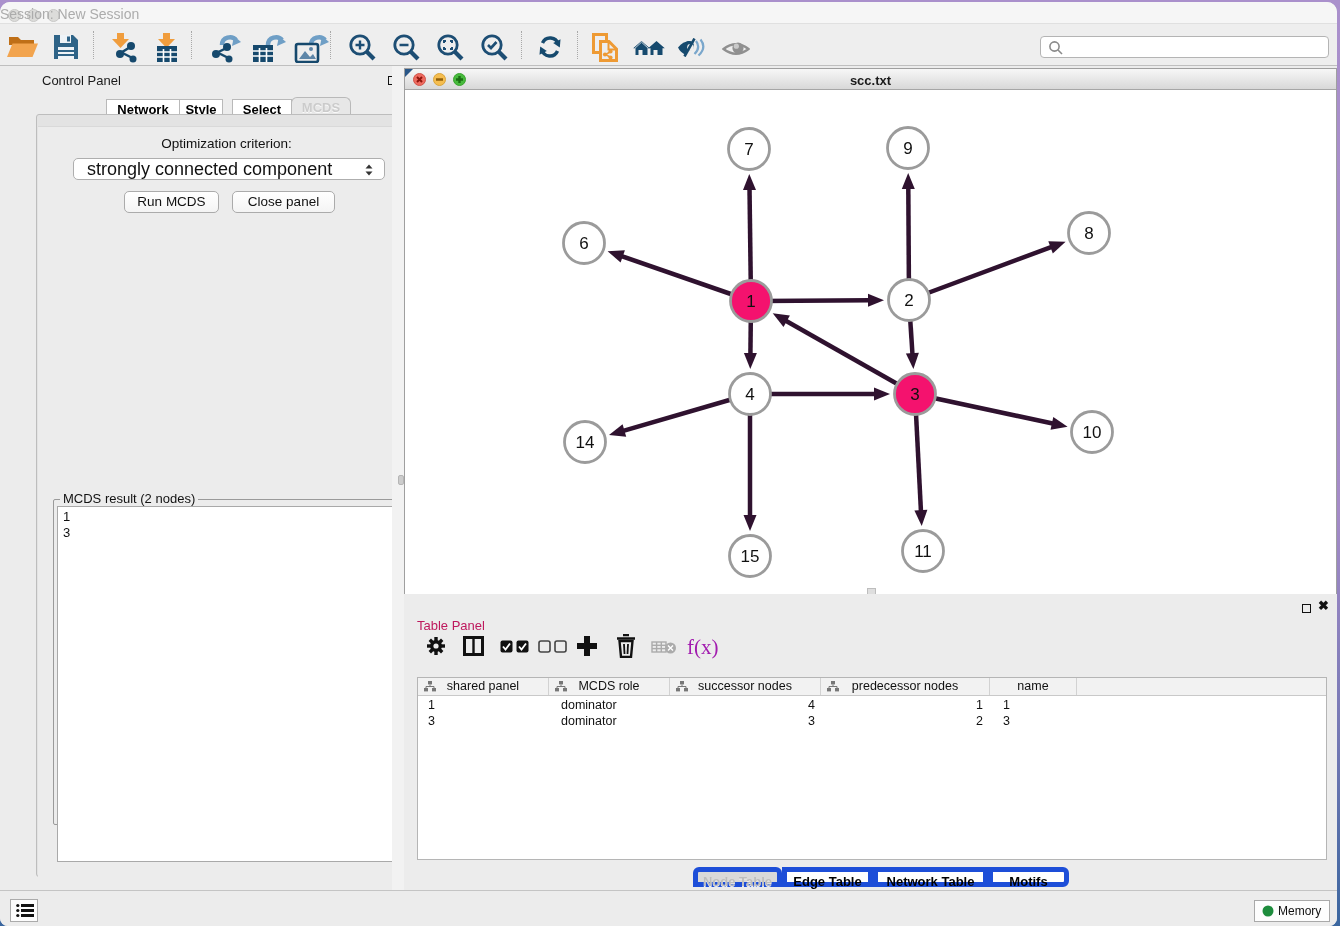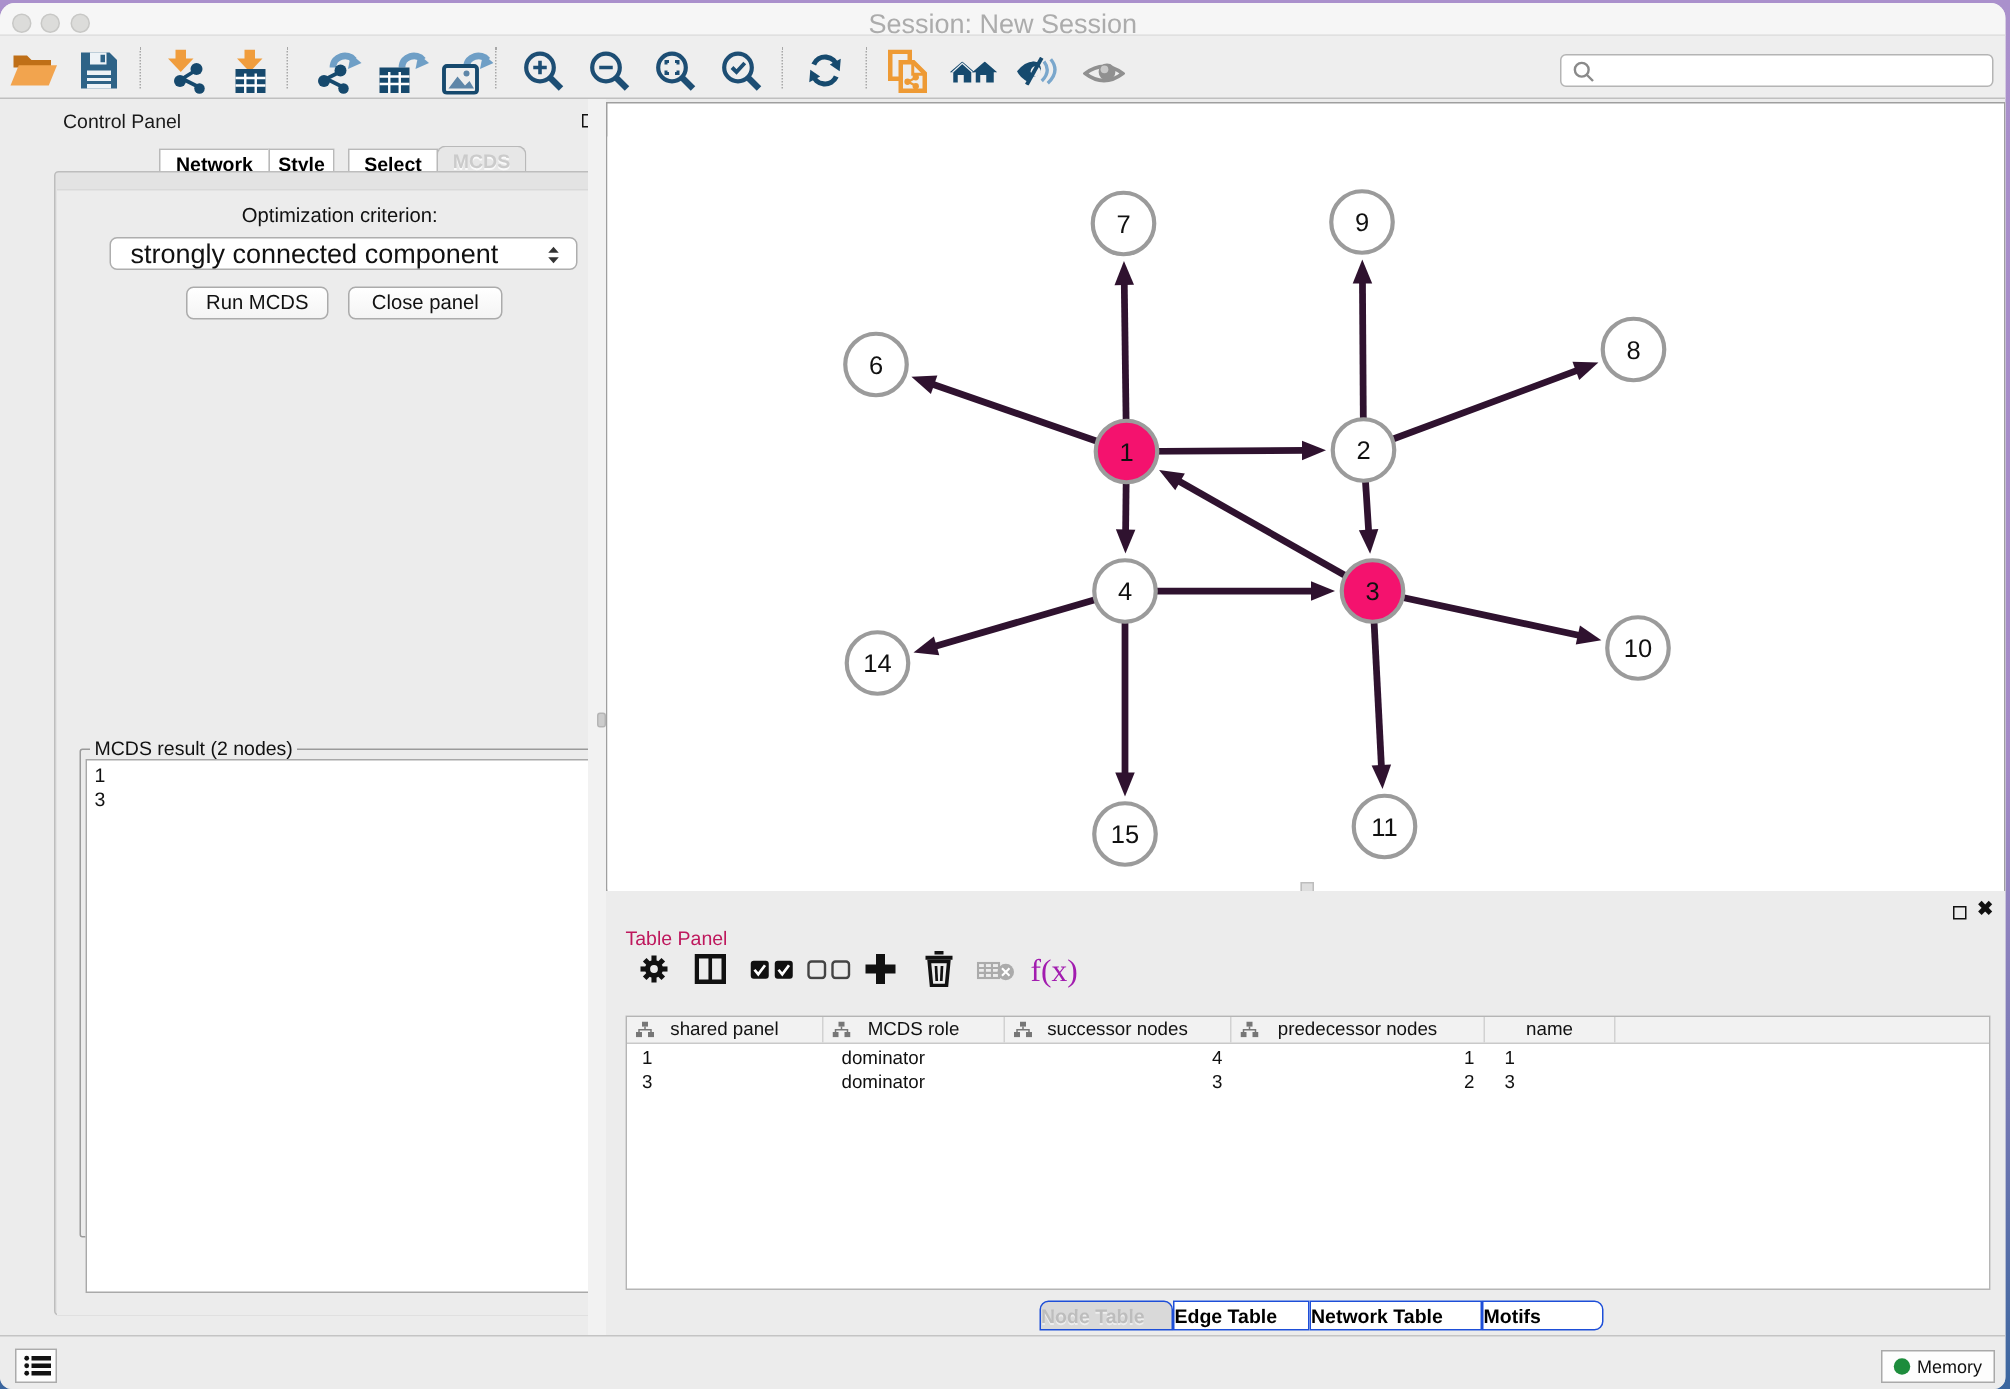--- a/index.html
+++ b/index.html
@@ -9,21 +9,21 @@
   background:linear-gradient(180deg,#aa90cc 0%,#a58bc8 55%,#7478b4 80%,#3a669f 100%);
   position:relative;
 }
 #app {
   position:absolute; left:0; top:2px; width:1337px; height:924px;
   background:#ececec; border-radius:10px 10px 8px 8px; overflow:hidden;
 }
 
 #titlebar { position:absolute; left:0; top:0; width:100%; height:21px; background:#f6f6f6; }
 .tl { position:absolute; top:6.5px; width:13px; height:13px; border-radius:50%; background:#dcdcda; border:1px solid #c8c8c6; }
-#title { position:absolute; top:4px; left:0; width:100%; text-align:center; font-size:18px; color:#acacac; }
+#title { position:absolute; top:4px; left:0; width:100%; text-align:left; font-size:14px; color:#acacac; }
 
 #toolbar { position:absolute; left:0; top:21px; width:100%; height:43px; background:#eeeeee; border-top:1px solid #e0e0e0; border-bottom:1px solid #bfbfbf; }
 .sep { position:absolute; top:7px; height:28px; width:0; border-left:1px dotted #a8a8a8; }
 .ticon { position:absolute; top:9px; }
 #search { position:absolute; left:1040px; top:12px; width:289px; height:22px; background:#fff; border:1px solid #b4b4b4; border-radius:4px; }
 
 #leftpanel { position:absolute; left:0; top:64px; width:392px; height:824px; background:#ececec;margin-left:28px; }
 #cp-title { position:absolute; left:14px; top:7px; font-size:13px; color:#1a1a1a; }
 #cp-float { position:absolute; left:360px; top:10px; width:9px; height:9px; border:1.5px solid #111; }
 #cp-close { position:absolute; left:375px; top:4px; font-size:13px; font-weight:bold; color:#111; }
@@ -48,21 +48,21 @@
 
 #tablepanel { position:absolute; left:404px; top:592px; width:933px; height:296px; background:#ececec; }
 #tp-title { position:absolute; left:13px; top:24px; font-size:13px; color:#be185d; }
 #tp-float { position:absolute; left:898px; top:10px; width:9px; height:9px; border:1.5px solid #111; }
 #tp-close { position:absolute; left:914px; top:4px; font-size:13px; font-weight:bold; color:#111; }
 #tp-table { position:absolute; left:13px; top:83px; width:910px; height:183px; background:#fff; border:1px solid #b5b5b5; }
 #tp-header { position:absolute; left:0; top:0; height:18px; background:#f2f2f2; border-bottom:1px solid #c9c9c9; }
 .thcell { position:absolute; top:0; height:17px; border-right:1px solid #d2d2d2; font-size:12.5px; color:#111; text-align:center; line-height:17px; }
 .trow { position:absolute; font-size:12.5px; color:#111; height:16px; line-height:16px; }
 .hicon { position:absolute; top:3px; }
-.btab { position:absolute; top:273px; height:20px; background:#fff; border:1px solid #1d4ed8; font-size:13px; font-weight:bold; color:#000; text-align:left; line-height:19px; }
+.btab { position:absolute; top:273px; height:20px; background:#fff; border:5px solid #1d4ed8; font-size:13px; font-weight:bold; color:#000; text-align:center; line-height:19px; }
 #btab-node { background:#d9d9d9; color:#bdbdbd; text-shadow:0 1px 0 #eee; border-radius:6px 6px 0 0; }
 
 #statusbar { position:absolute; left:0; top:888px; width:100%; height:36px; background:#ececec; border-top:1px solid #c4c4c4; }
 #listbtn { position:absolute; left:10px; top:8px; width:28px; height:23px; background:#fcfcfc; border:1px solid #ababab; }
 #membtn { position:absolute; left:1254px; top:9px; width:76px; height:22px; background:#fdfdfd; border:1px solid #a9a9a9; font-size:12px; color:#111; }
 </style>
 </head>
 <body>
 <div id="app">
   <div id="titlebar">
@@ -237,20 +237,34 @@
           <div style="position:absolute; left:5px; top:2px;">1</div>
           <div style="position:absolute; left:5px; top:18px;">3</div>
           <div id="resscroll"></div>
         </div>
       </div>
     </div>
   </div>
   <div style="position:absolute; left:392px; top:64px; width:12px; height:824px; background:#f2f2f2;"></div>
   <div style="position:absolute; left:398px; top:473px; width:6px; height:10px; background:#cccccc; border:1px solid #b5b5b5; border-radius:2px;"></div>
   <div id="netwin">
+    <div id="nettitle">
+      <svg width="8" height="8" style="position:absolute; left:0; top:0;">
+          <path d="M0 0 L8 0 L0 8 Z" fill="#2a5788"></path>
+        </svg>
+      <div class="wl" style="left:8px;  background:#ee6a5f; border:1px solid #d0544a;"></div>
+      <div class="wl" style="left:28px; background:#f5bd4f; border:1px solid #d9a53b;"></div>
+      <div class="wl" style="left:48px; background:#47ba3c; border:1px solid #3aa32f;"></div>
+      <svg width="60" height="13" style="position:absolute; left:8px; top:4px;" viewBox="0 0 60 13">
+        <path d="M4 4 L9 9 M9 4 L4 9" stroke="#8e150c" stroke-width="2"></path>
+        <line x1="23" y1="6.5" x2="30" y2="6.5" stroke="#90600a" stroke-width="2.4"></line>
+        <path d="M46.5 3 L46.5 10 M43 6.5 L50 6.5" stroke="#1a6d12" stroke-width="2.4"></path>
+      </svg>
+      <div id="nettext">scc.txt</div>
+    </div>
     <div id="netcanvas">
       <svg width="931" height="503" viewBox="0 0 931 503">
         <g stroke="#2f122f" stroke-width="4.5">
           <line x1="346.0" y1="210.0" x2="344.5" y2="97.0"></line>
           <line x1="346.0" y1="210.0" x2="215.8" y2="164.8"></line>
           <line x1="346.0" y1="210.0" x2="465.0" y2="209.2"></line>
           <line x1="346.0" y1="210.0" x2="345.4" y2="264.0"></line>
           <line x1="504.0" y1="209.0" x2="503.3" y2="96.0"></line>
           <line x1="504.0" y1="209.0" x2="647.4" y2="155.6"></line>
           <line x1="504.0" y1="209.0" x2="507.5" y2="264.1"></line>

